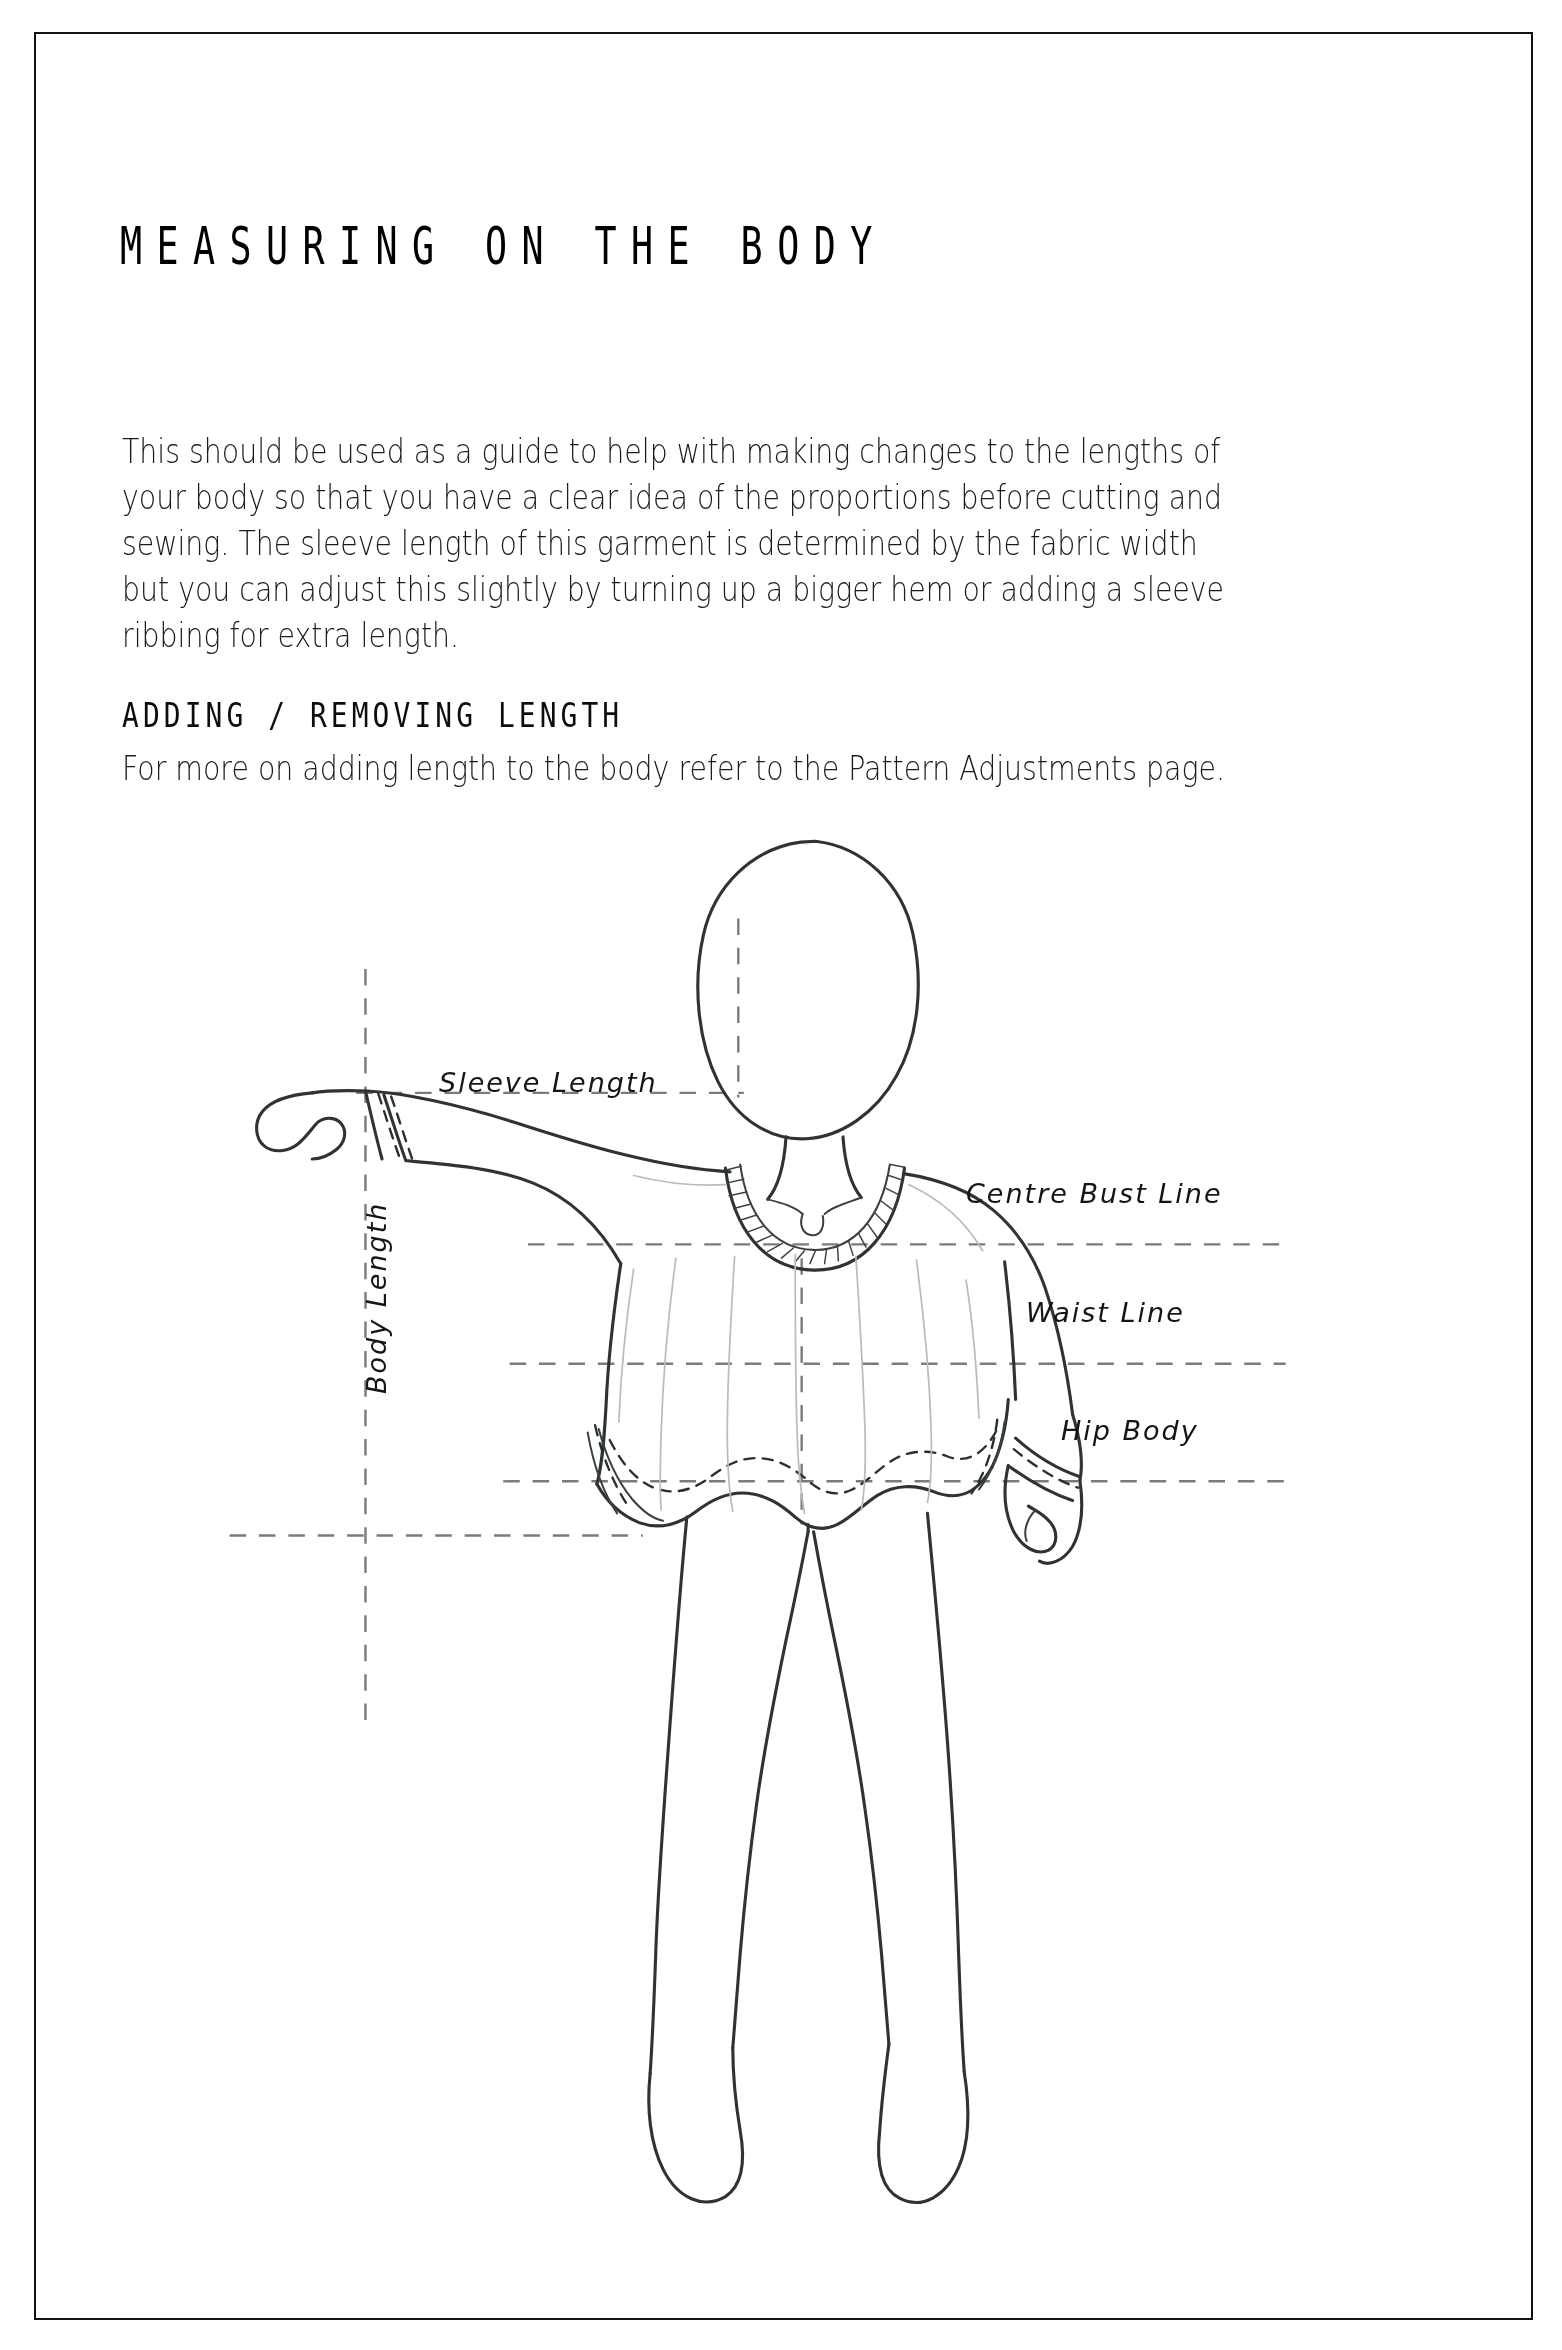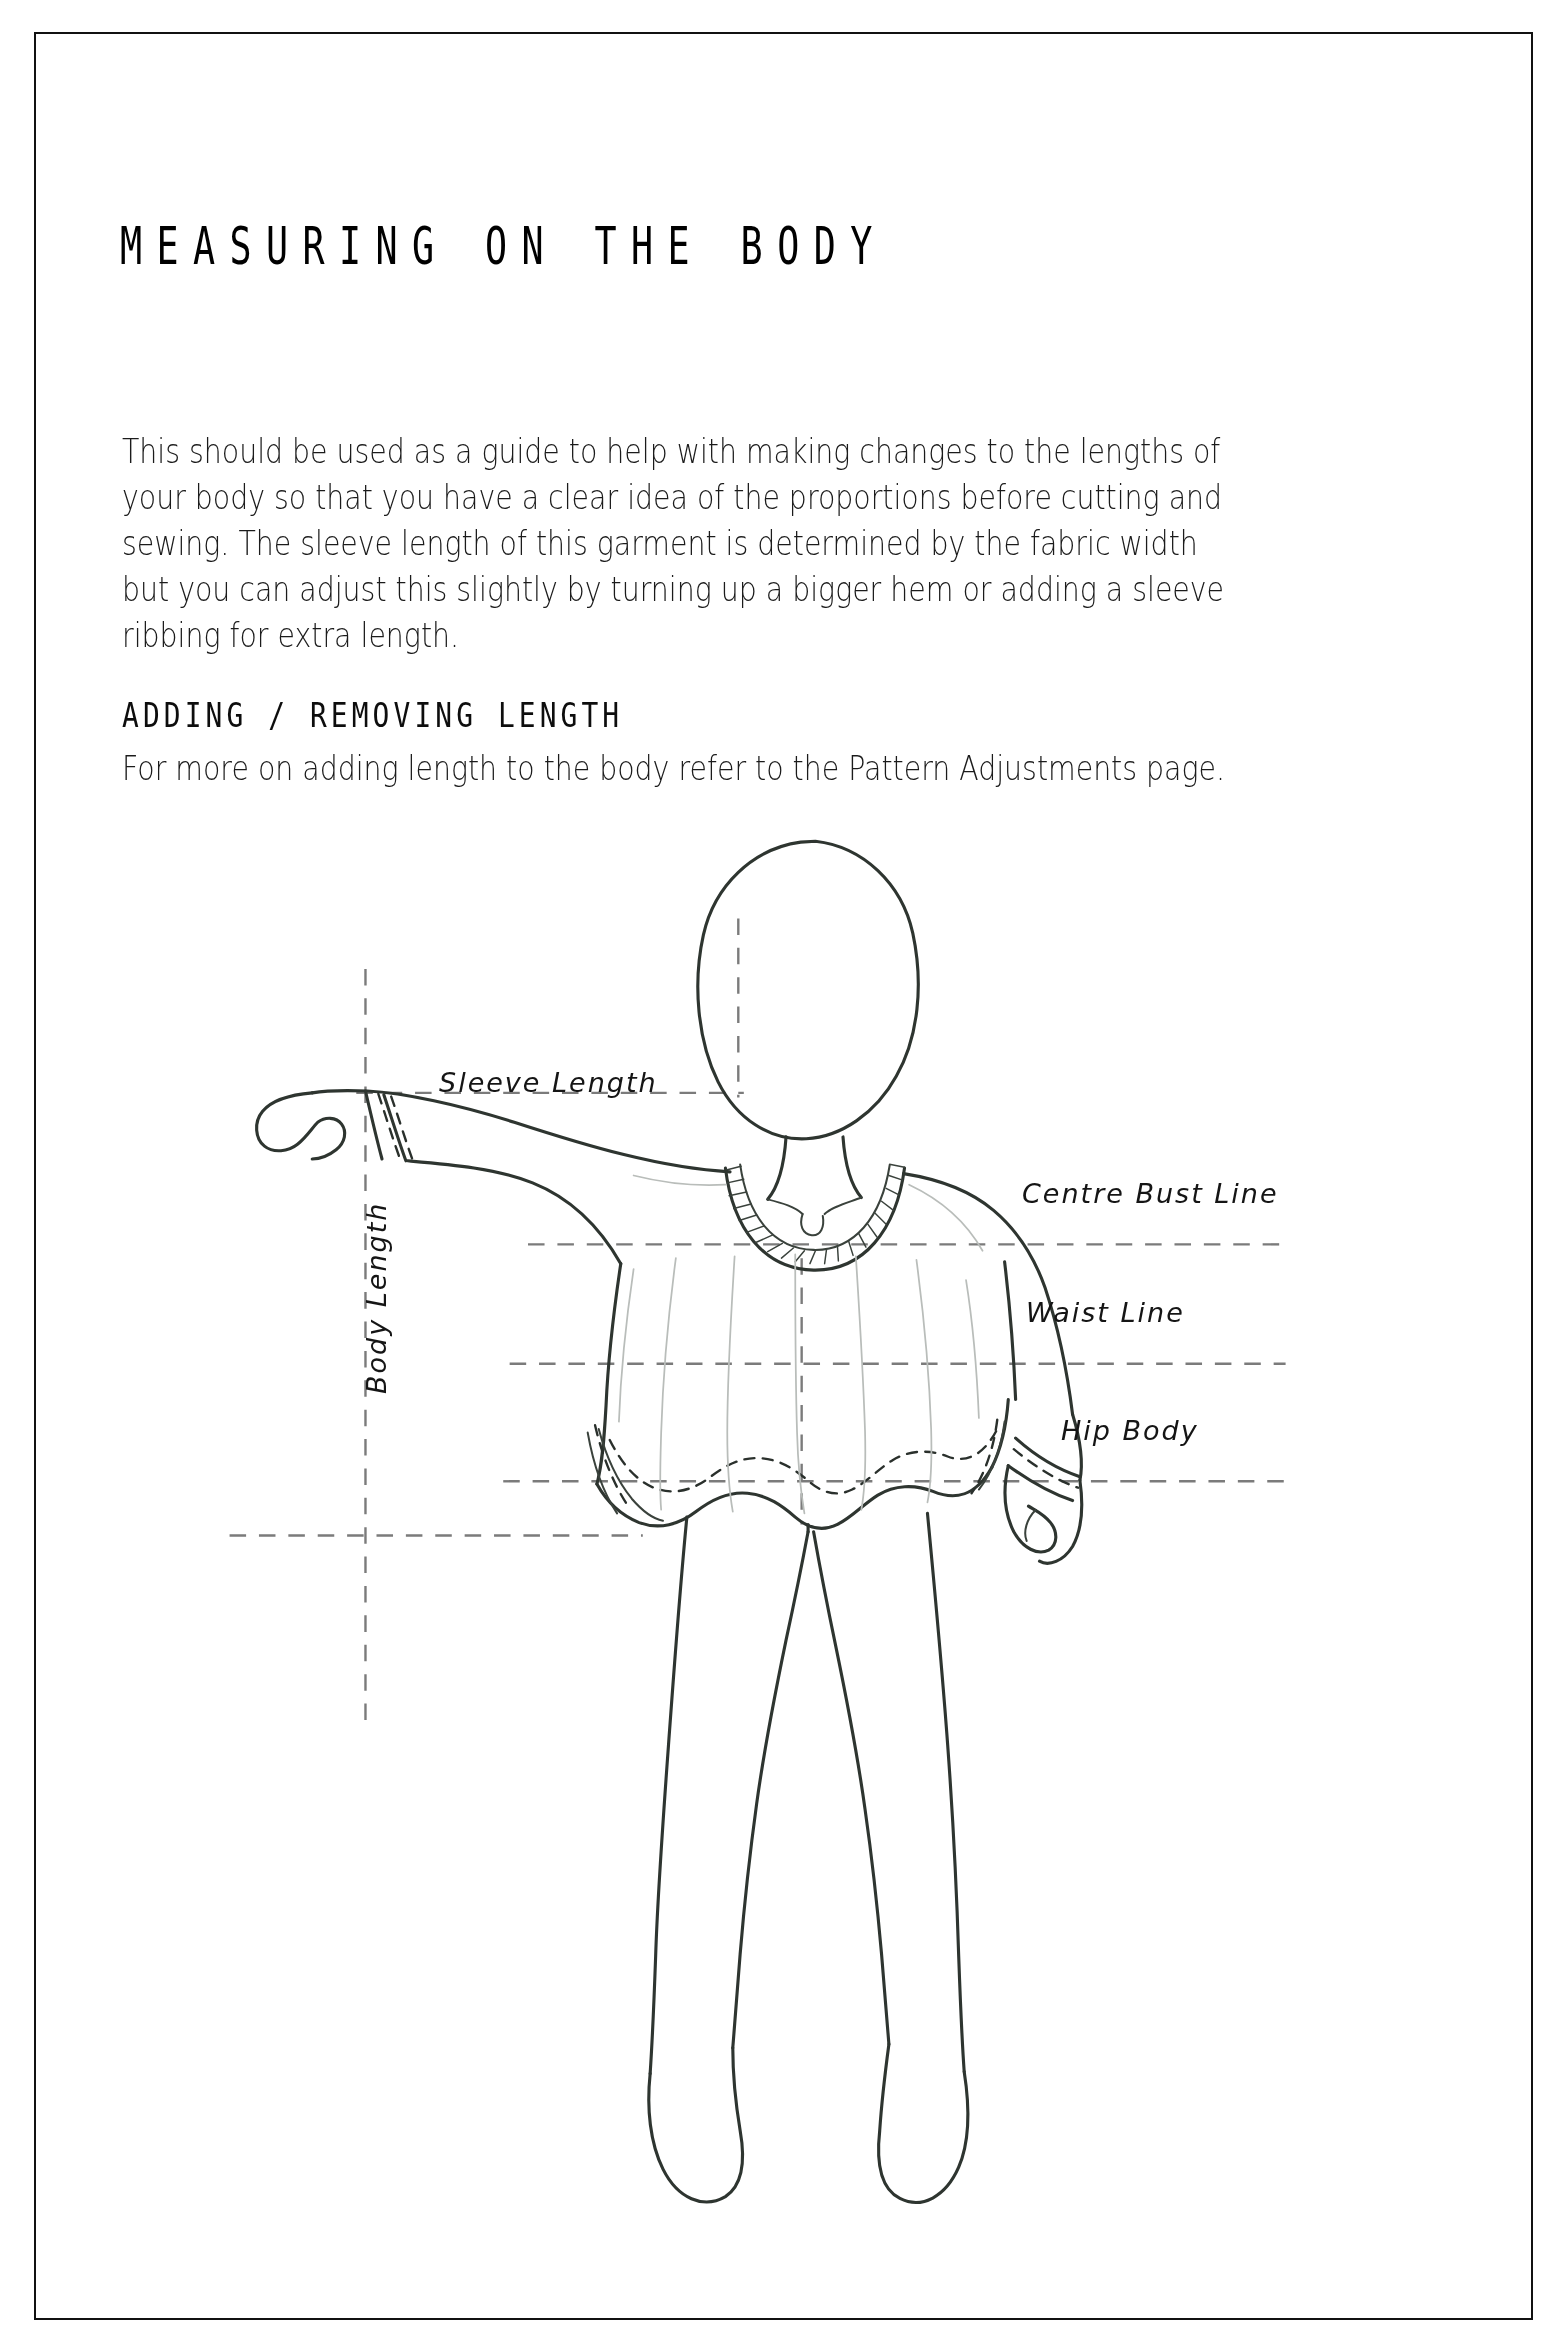--- a/index.html
+++ b/index.html
@@ -91,21 +91,21 @@
     position: absolute;
     font-family: "DejaVu Sans", sans-serif;
     font-style: italic;
     font-size: 27px;
     letter-spacing: 2px;
     color: #151515;
     white-space: nowrap;
     font-weight: 300;
   }
   #label-sleeve-length { left: 439px; top: 1035px; margin-top: 32px; }
-  #label-centre-bust   { left: 1022px; top: 1178px; }
+  #label-centre-bust   { left: 966px; top: 1178px; }
   #label-waist         { left: 1026px; top: 1297px; text-align: right; }
   #label-hip           { left: 1061px; top: 1415px; }
   #label-body-length {
     left: 361px;
     top: 1394px;
     transform: rotate(-90deg);
     transform-origin: left top;
   }
 </style>
 </head>

